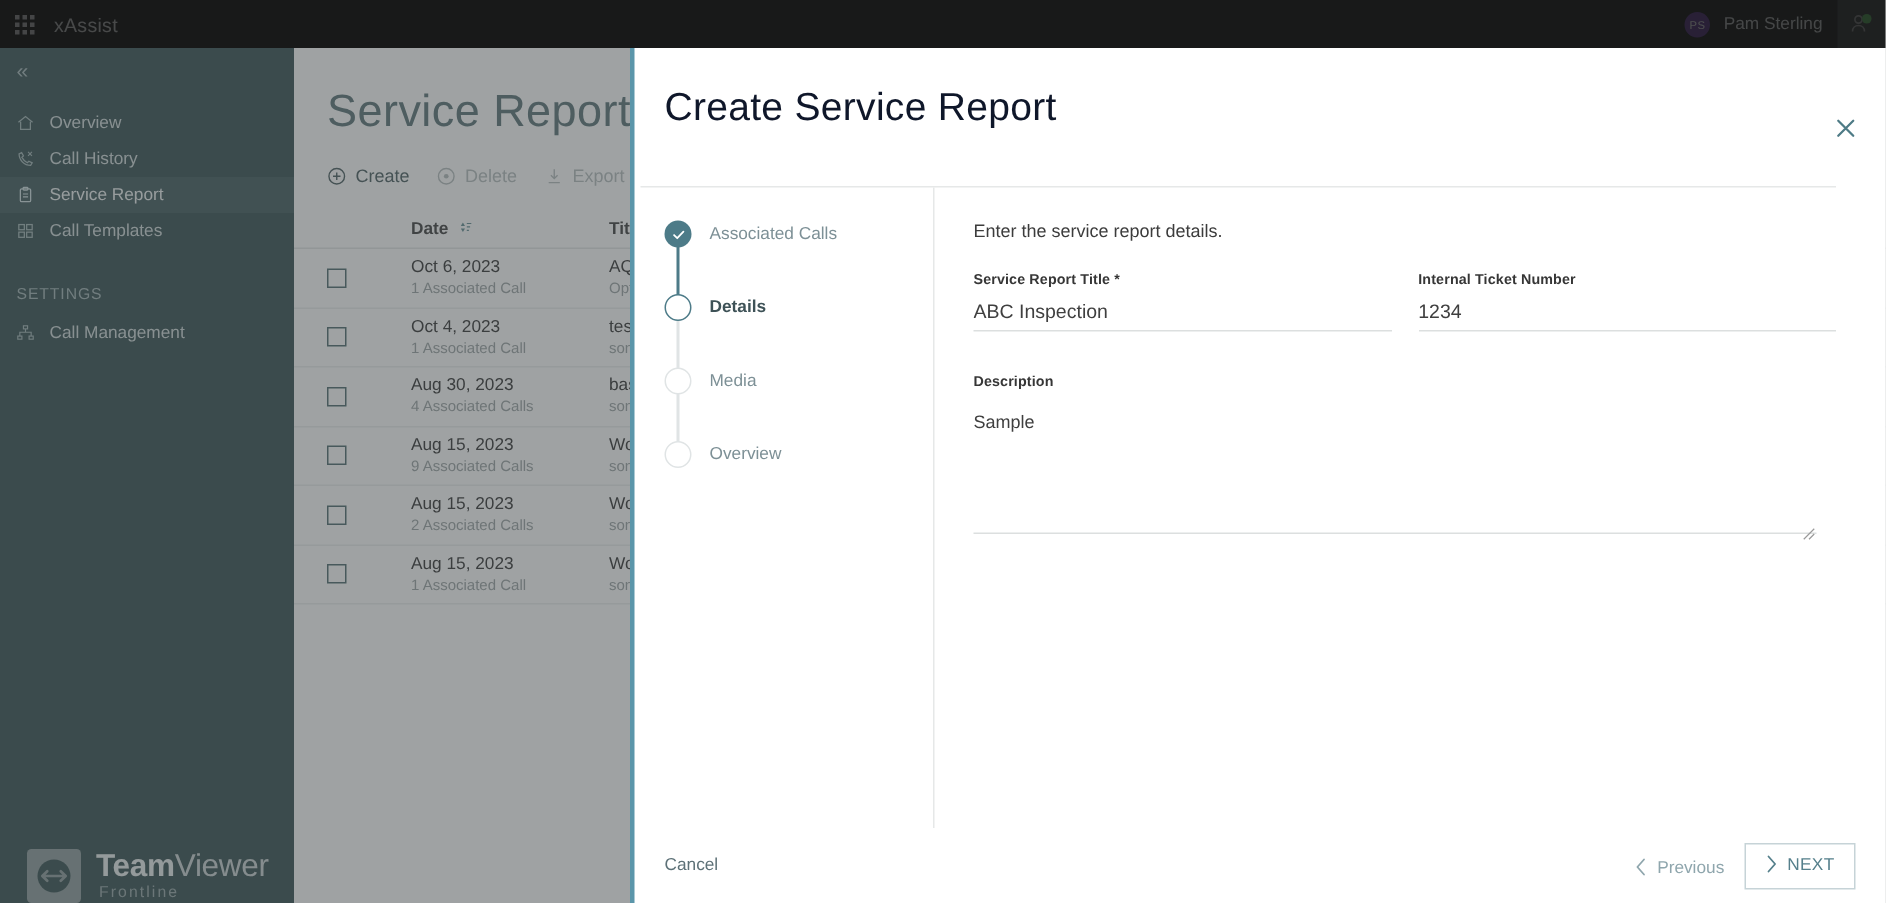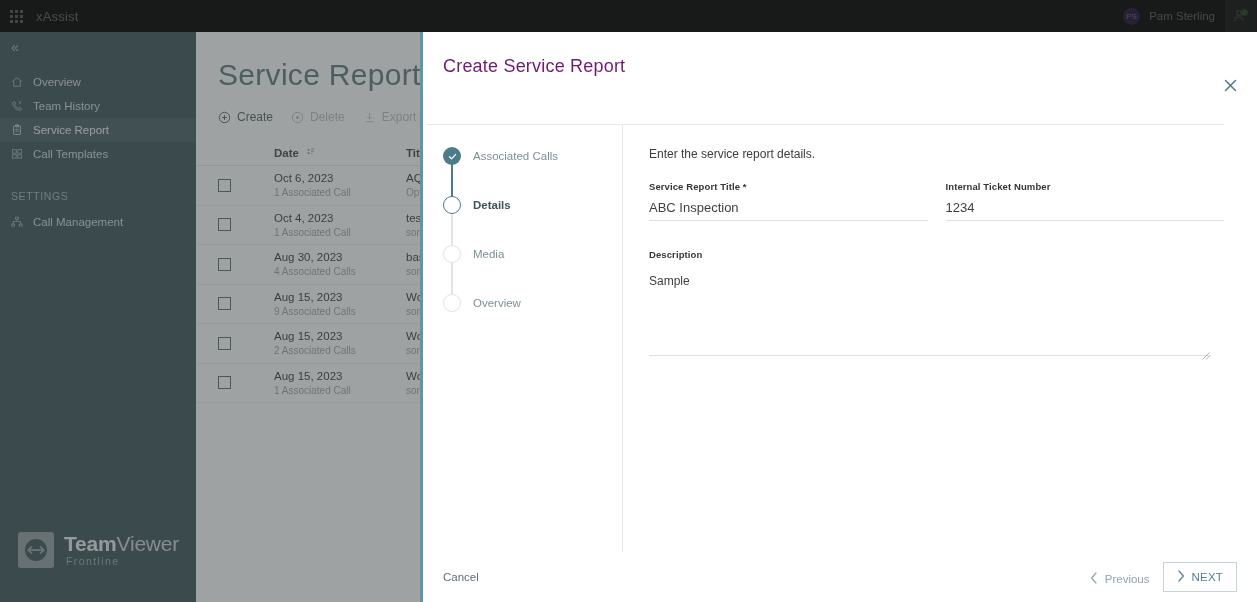--- a/index.html
+++ b/index.html
@@ -42,21 +42,21 @@
   .nav-item { height: 24px; display: flex; align-items: center; padding-left: 11px;
               cursor: pointer; }
   .nav-item.active { background: #3b5659; }
   .nav-ico { width: 22px; color: #9fb3b4; font-size: 11px; display: flex;
              align-items: center; }
   .nav-label { color: #cfd9da; font-size: 11.5px; }
   .nav-item.active .nav-label { color: #eef3f3; }
   .nav-section { color: #9fb2b3; font-size: 10.5px; letter-spacing: .6px;
                  padding-left: 11px; margin-top: 24px; margin-bottom: 8px; }
 
-  .tv-logo { position: absolute; left: 18px; bottom: 34px; display: flex;
+  .tv-logo { position: absolute; left: 18px; bottom: 0; display: flex;
              align-items: center; }
   .tv-mark { width: 36px; height: 36px; background: #8b9a9b; border-radius: 3px;
              display: flex; align-items: center; justify-content: center; }
   .tv-text { margin-left: 10px; line-height: 1; }
   .tv-name { font-size: 21px; color: #c9d2d3; letter-spacing: -.2px; }
   .tv-name b { color: #e9eeee; font-weight: bold; }
   .tv-sub { font-size: 10.5px; color: #93a4a5; letter-spacing: 1.4px; margin-top: 2px;
             margin-left: 2px; }
 
   .content { position: absolute; left: 196px; top: 32px; width: 1061px; height: 570px;
@@ -91,22 +91,22 @@
             background: rgba(70,76,78,.52); }
   .dimmer-top { position: absolute; left: 0; top: 0; width: 1257px; height: 32px;
                 background: rgba(10,10,10,.55); }
 
   
   .modal {
     position: absolute; left: 420px; top: 32px; width: 837px; height: 570px;
     background: #ffffff; border-left: 3px solid #5b96aa;
   }
   .modal-head { position: relative; height: 62px; }
-  .modal-title { position: absolute; left: 20px; top: 24px; font-size: 18px;
-                 font-weight: 300; color: #701a75; letter-spacing: .2px; }
+  .modal-title { position: absolute; left: 20px; top: 24px; font-size: 26px;
+                 font-weight: 300; color: #0f172a; letter-spacing: .2px; }
   .modal-close { position: absolute; right: 14px; top: 40px; width: 26px; height: 26px;
                  display: flex; align-items: center; justify-content: center;
                  color: #4e7b86; font-size: 20px; font-weight: 300; cursor: pointer;
                  line-height: 1; }
   .modal-body { position: absolute; left: 4px; top: 92px; width: 797px; height: 428px;
                 border-top: 1px solid #e6e8e8; display: flex; }
 
   .stepper { width: 196px; border-right: 1px solid #e6e8e8; padding-top: 22px;
              position: relative; }
   .step { display: flex; align-items: flex-start; height: 49px; position: relative; }
@@ -200,21 +200,21 @@
         <span class="nav-label">Overview</span>
       </div>
 
       <div class="nav-item">
         <span class="nav-ico">
           <svg width="12" height="12" viewBox="0 0 14 14">
               <path d="M2 3c0 5 4 9 9 9l1.2-2-2.6-1.3-1.2 1.2C7 9.2 5 7.2 4.2 5.7L5.4 4.5 4 2 2 3z" fill="none" stroke="#9fb3b4" stroke-width="1"></path>
               <path d="M9 1.5l3 3M12 1.5l-3 3" stroke="#9fb3b4" stroke-width=".9"></path>
             </svg>
         </span>
-        <span class="nav-label">Team History</span>
+        <span class="nav-label">Call History</span>
       </div>
 
       <div class="nav-item active">
         <span class="nav-ico">
           <svg width="12" height="12" viewBox="0 0 14 14">
               <rect x="3" y="2.2" width="8" height="10" rx="1" fill="none" stroke="#cfe0e1" stroke-width="1"></rect>
               <rect x="5.2" y="1" width="3.6" height="2.2" rx=".6" fill="none" stroke="#cfe0e1" stroke-width="1"></rect>
               <path d="M5 6.2h4M5 8.4h4" stroke="#cfe0e1" stroke-width=".9"></path>
             </svg>
         </span>

